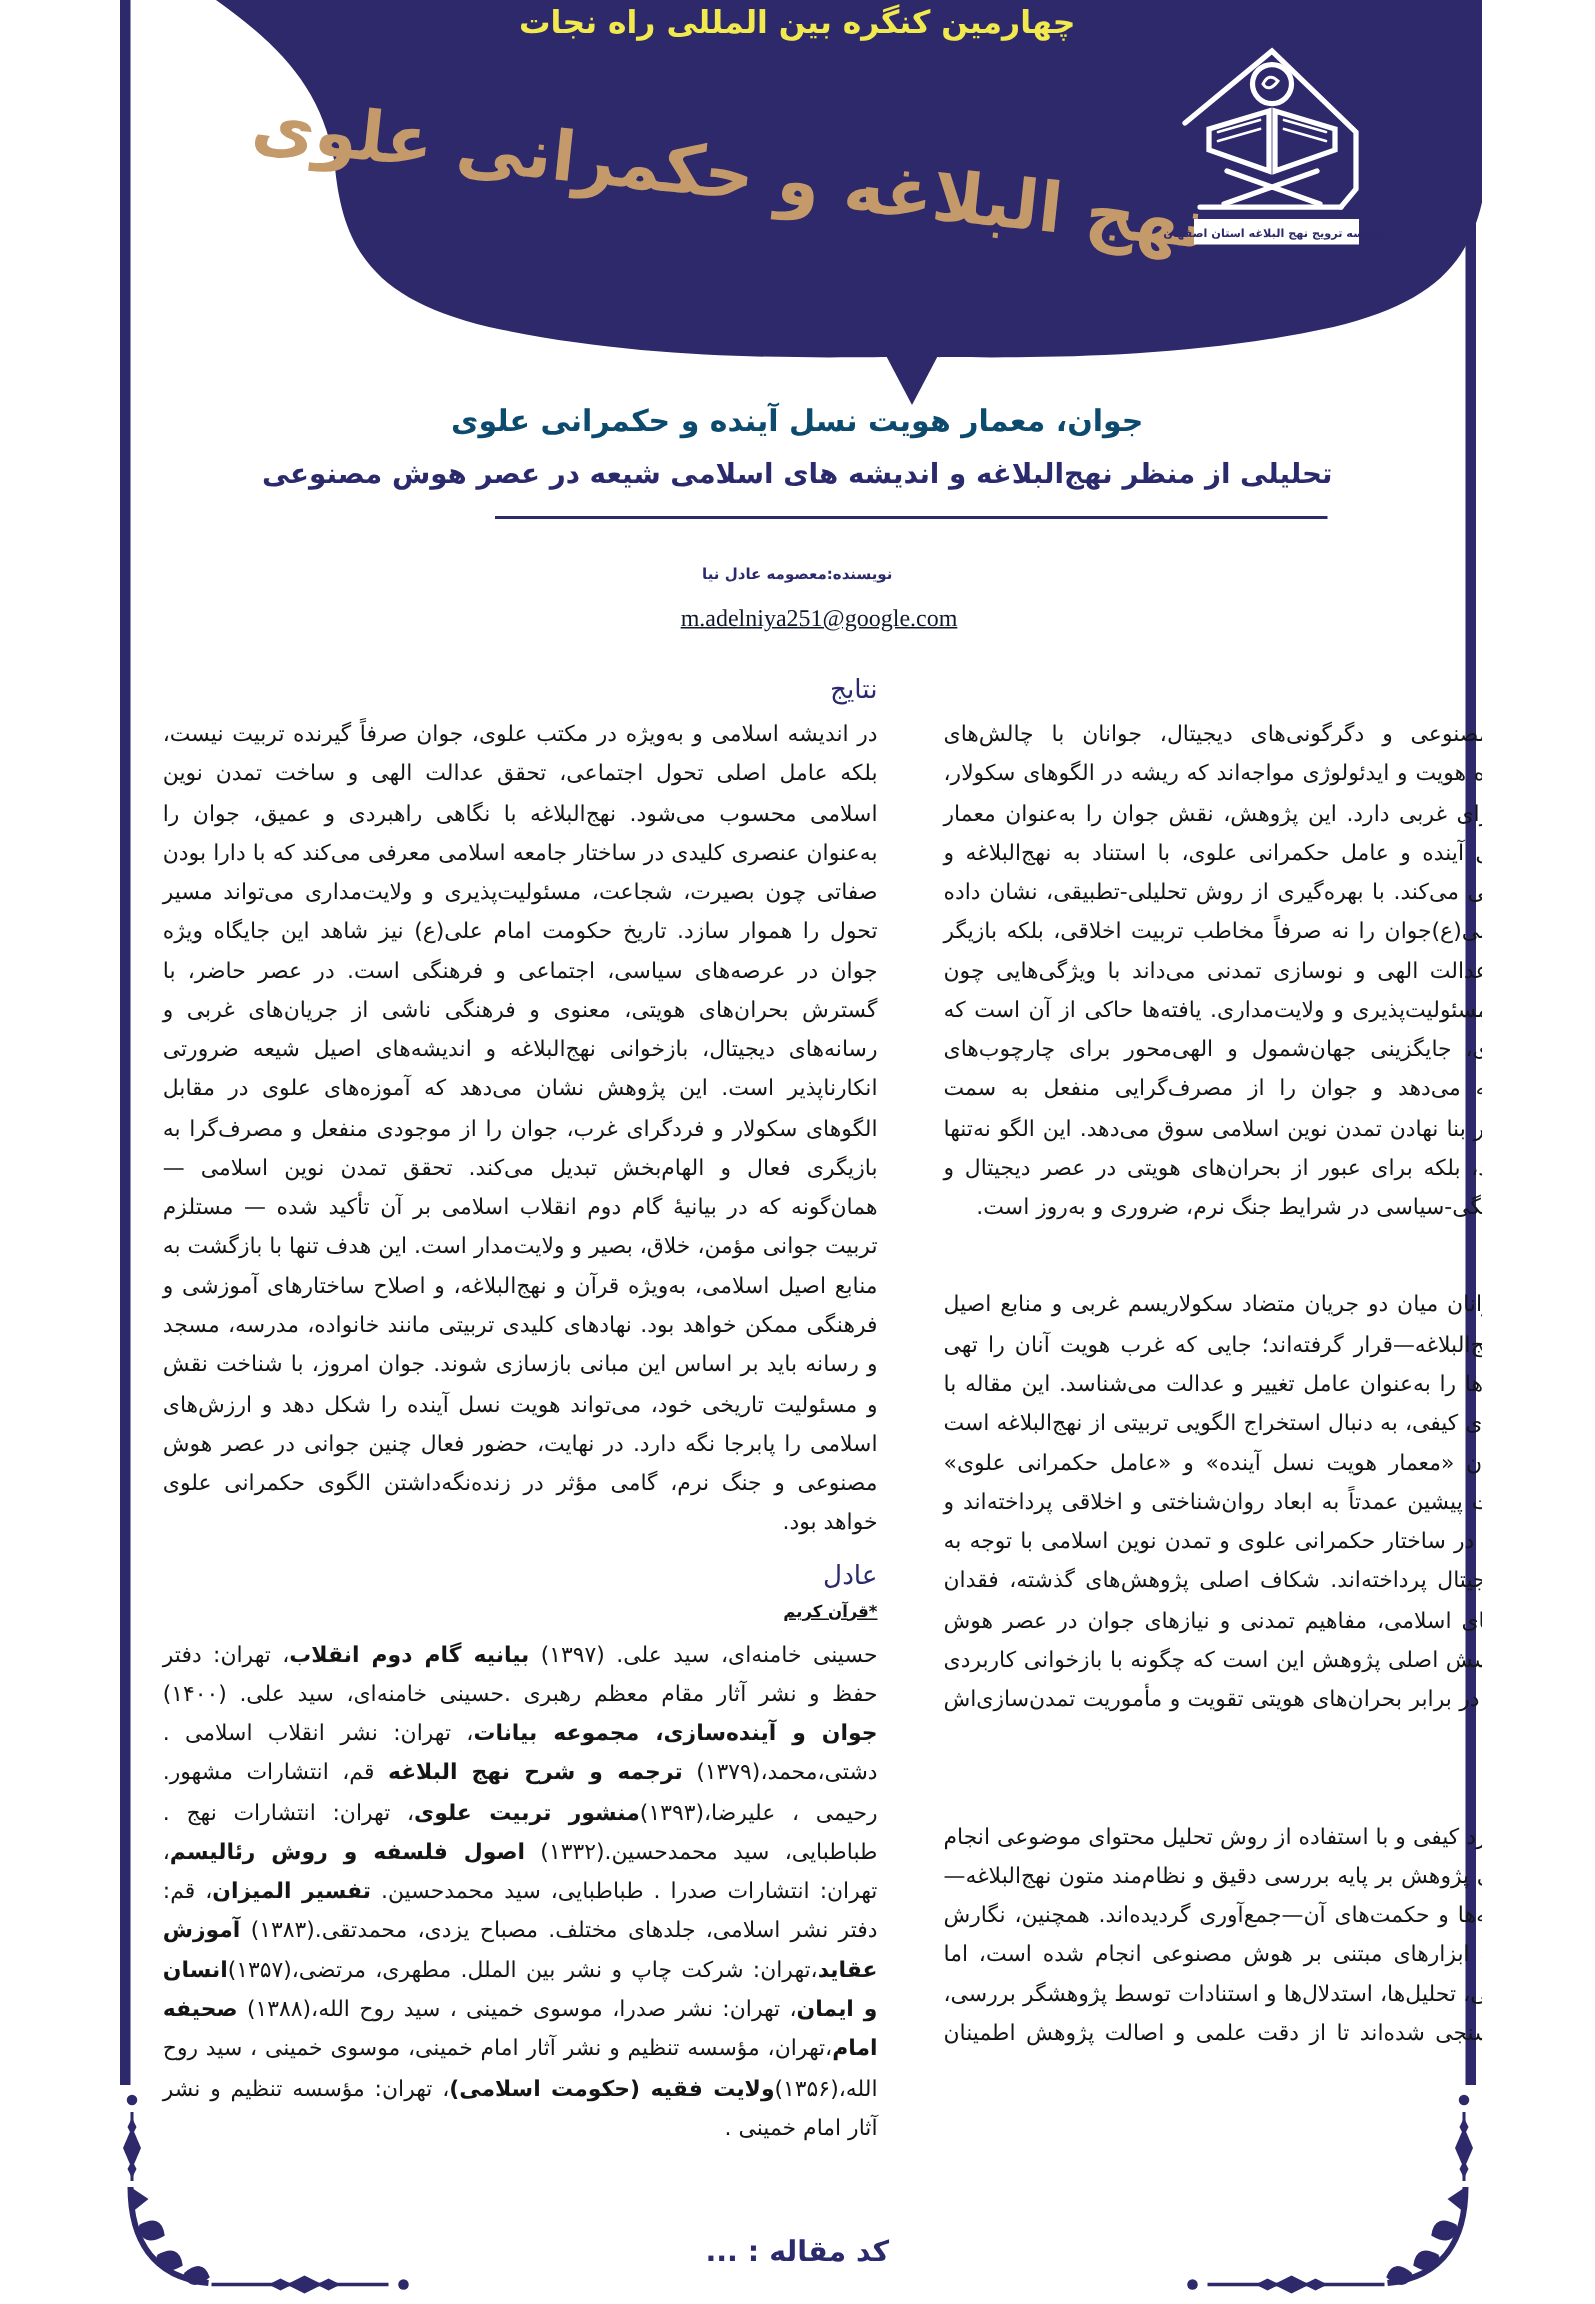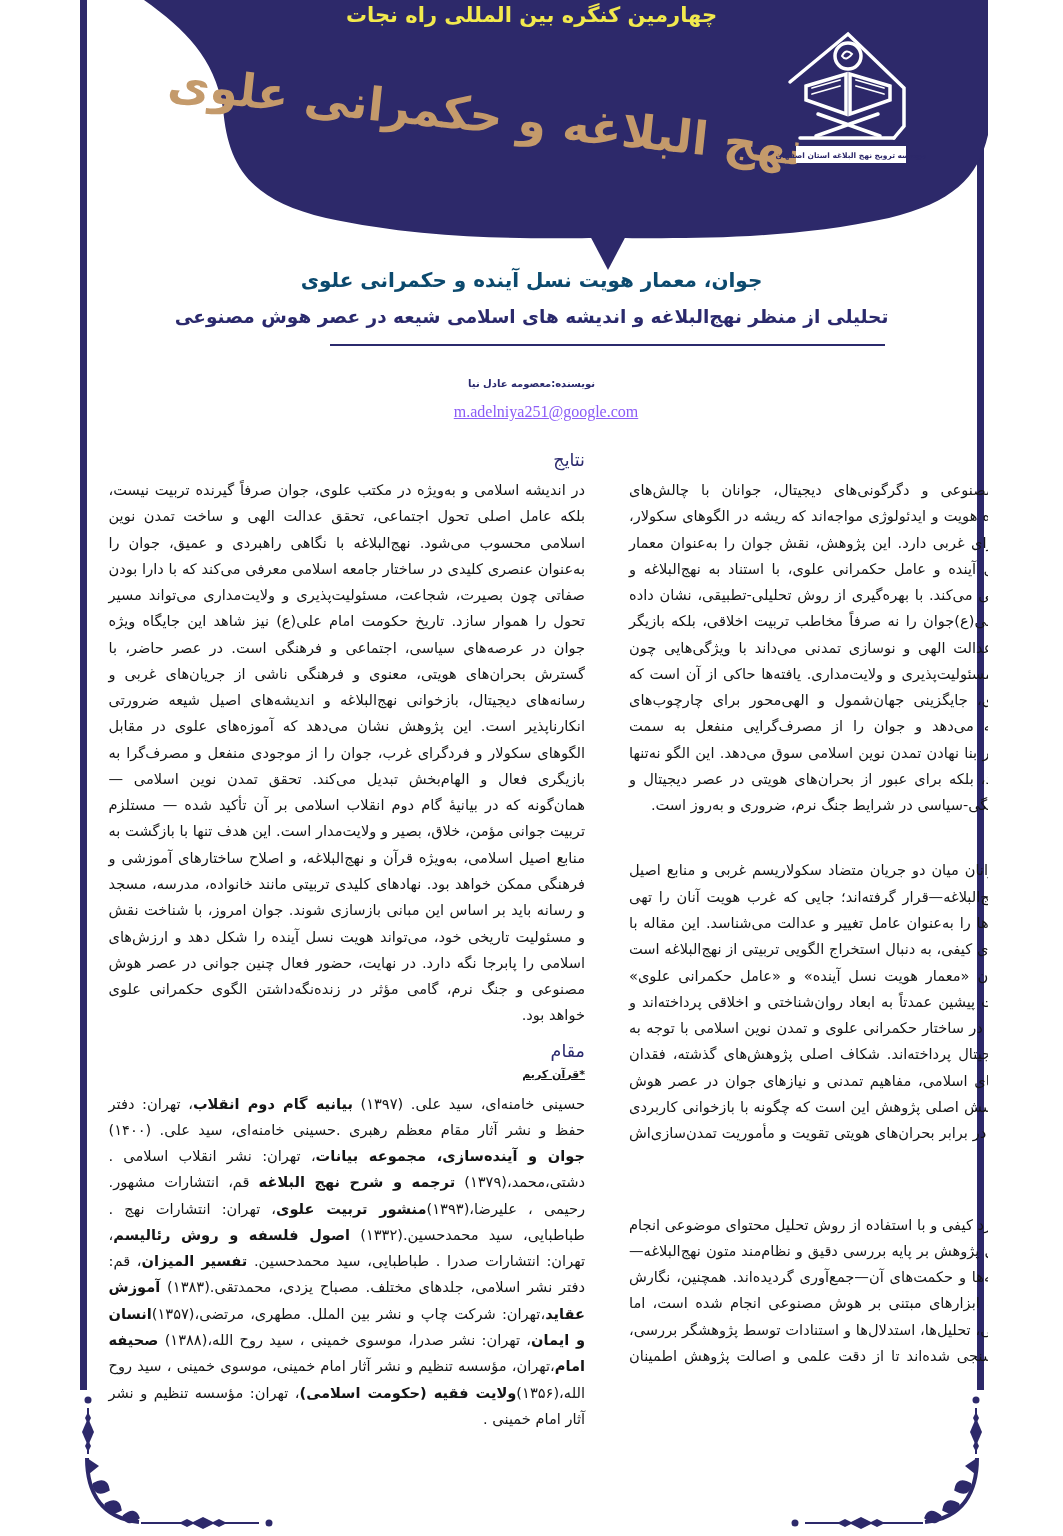--- a/index.html
+++ b/index.html
@@ -32,21 +32,21 @@
     position:absolute;top:306px;left:0;right:0;text-align:center;direction:rtl;
     color:#2b2a6d;font-weight:bold;font-size:18.5px;
   }
   .title-rule{position:absolute;top:344px;left:254px;width:555px;height:2px;background:#2b2a6d;}
   .author-line{
     position:absolute;top:378px;left:0;right:0;text-align:center;direction:rtl;
     color:#2b2a6d;font-weight:bold;font-size:10px;
   }
   .email-line{position:absolute;top:402px;left:0;right:0;text-align:center;}
   .email-line a{
-    color:#8b5cf6;text-decoration:underline;font-size:16px;
+    color:#0f172a;text-decoration:underline;font-size:16px;
     font-family:"Liberation Serif",serif;
     margin-left:29px;
   }
   
   .columns{
     position:absolute;top:448px;left:33px;width:997px;
     display:flex;flex-direction:row;gap:44px;direction:rtl;
   }
   .col{flex:1 1 0;min-width:0;}
   .section-heading{
@@ -128,27 +128,28 @@
       <p class="body-text">در جهان امروز، جوانان میان دو جریان متضاد سکولاریسم غربی و منابع اصیل اسلامی—به‌ویژه نهج‌البلاغه—قرار گرفته‌اند؛ جایی که غرب هویت آنان را تهی می‌کند و اسلام، آن‌ها را به‌عنوان عامل تغییر و عدالت می‌شناسد. این مقاله با رویکرد تحلیل محتوای کیفی، به دنبال استخراج الگویی تربیتی از نهج‌البلاغه است که جوان را به‌عنوان «معمار هویت نسل آینده» و «عامل حکمرانی علوی» تربیت کند. مطالعات پیشین عمدتاً به ابعاد روان‌شناختی و اخلاقی پرداخته‌اند و کمتر به نقش جوان در ساختار حکمرانی علوی و تمدن نوین اسلامی با توجه به چالش‌های عصر دیجیتال پرداخته‌اند. شکاف اصلی پژوهش‌های گذشته، فقدان تلفیق میان آموزه‌های اسلامی، مفاهیم تمدنی و نیازهای جوان در عصر هوش مصنوعی است. پرسش اصلی پژوهش این است که چگونه با بازخوانی کاربردی نهج‌البلاغه، جوان را در برابر بحران‌های هویتی تقویت و مأموریت تمدن‌سازی‌اش را فعال کرد.</p>
 
       <div class="section-heading">روش فلسفه</div>
       <p class="body-text">این پژوهش با رویکرد کیفی و با استفاده از روش تحلیل محتوای موضوعی انجام شده است. داده‌های پژوهش بر پایه بررسی دقیق و نظام‌مند متون نهج‌البلاغه—شامل خطبه‌ها، نامه‌ها و حکمت‌های آن—جمع‌آوری گردیده‌اند. همچنین، نگارش اولیه مقاله با کمک ابزارهای مبتنی بر هوش مصنوعی انجام شده است، اما تمامی محتوای علمی، تحلیل‌ها، استدلال‌ها و استنادات توسط پژوهشگر بررسی، بازنویسی و اعتبارسنجی شده‌اند تا از دقت علمی و اصالت پژوهش اطمینان حاصل گردد.</p>
     </div>
 
     <div class="col">
       <div class="section-heading first">نتایج</div>
       <p class="body-text">در اندیشه اسلامی و به‌ویژه در مکتب علوی، جوان صرفاً گیرنده تربیت نیست، بلکه عامل اصلی تحول اجتماعی، تحقق عدالت الهی و ساخت تمدن نوین اسلامی محسوب می‌شود. نهج‌البلاغه با نگاهی راهبردی و عمیق، جوان را به‌عنوان عنصری کلیدی در ساختار جامعه اسلامی معرفی می‌کند که با دارا بودن صفاتی چون بصیرت، شجاعت، مسئولیت‌پذیری و ولایت‌مداری می‌تواند مسیر تحول را هموار سازد. تاریخ حکومت امام علی(ع) نیز شاهد این جایگاه ویژه جوان در عرصه‌های سیاسی، اجتماعی و فرهنگی است. در عصر حاضر، با گسترش بحران‌های هویتی، معنوی و فرهنگی ناشی از جریان‌های غربی و رسانه‌های دیجیتال، بازخوانی نهج‌البلاغه و اندیشه‌های اصیل شیعه ضرورتی انکارناپذیر است. این پژوهش نشان می‌دهد که آموزه‌های علوی در مقابل الگوهای سکولار و فردگرای غرب، جوان را از موجودی منفعل و مصرف‌گرا به بازیگری فعال و الهام‌بخش تبدیل می‌کند. تحقق تمدن نوین اسلامی — همان‌گونه که در بیانیهٔ گام دوم انقلاب اسلامی بر آن تأکید شده — مستلزم تربیت جوانی مؤمن، خلاق، بصیر و ولایت‌مدار است. این هدف تنها با بازگشت به منابع اصیل اسلامی، به‌ویژه قرآن و نهج‌البلاغه، و اصلاح ساختارهای آموزشی و فرهنگی ممکن خواهد بود. نهادهای کلیدی تربیتی مانند خانواده، مدرسه، مسجد و رسانه باید بر اساس این مبانی بازسازی شوند. جوان امروز، با شناخت نقش و مسئولیت تاریخی خود، می‌تواند هویت نسل آینده را شکل دهد و ارزش‌های اسلامی را پابرجا نگه دارد. در نهایت، حضور فعال چنین جوانی در عصر هوش مصنوعی و جنگ نرم، گامی مؤثر در زنده‌نگه‌داشتن الگوی حکمرانی علوی خواهد بود.</p>
 
-      <div class="section-heading">مقام</div>
+      <div class="section-heading">عادل</div>
       <div class="quran-line">*قرآن کریم</div>
       <p class="body-text refs"><span>حسینی خامنه‌ای، سید علی. (۱۳۹۷) </span><span class="b">بیانیه گام دوم انقلاب</span><span>، تهران: دفتر حفظ و نشر آثار مقام معظم رهبری .حسینی خامنه‌ای، سید علی. (۱۴۰۰) </span><span class="b">جوان و آینده‌سازی، مجموعه بیانات</span><span>، تهران: نشر انقلاب اسلامی . دشتی،محمد،(۱۳۷۹) </span><span class="b">ترجمه و شرح نهج البلاغه</span><span> قم، انتشارات مشهور. رحیمی ، علیرضا،(۱۳۹۳)</span><span class="b">منشور تربیت علوی</span><span>، تهران: انتشارات نهج . طباطبایی، سید محمدحسین.(۱۳۳۲) </span><span class="b">اصول فلسفه و روش رئالیسم</span><span>، تهران: انتشارات صدرا . طباطبایی، سید محمدحسین. </span><span class="b">تفسیر المیزان</span><span>، قم: دفتر نشر اسلامی، جلدهای مختلف. مصباح یزدی، محمدتقی.(۱۳۸۳) </span><span class="b">آموزش عقاید</span><span>،تهران: شرکت چاپ و نشر بین الملل. مطهری، مرتضی،(۱۳۵۷)</span><span class="b">انسان و ایمان</span><span>، تهران: نشر صدرا، موسوی خمینی ، سید روح الله،(۱۳۸۸) </span><span class="b">صحیفه امام</span><span>،تهران، مؤسسه تنظیم و نشر آثار امام خمینی، موسوی خمینی ، سید روح الله،(۱۳۵۶)</span><span class="b">ولایت فقیه (حکومت اسلامی)</span><span>، تهران: مؤسسه تنظیم و نشر آثار امام خمینی .</span></p>
     </div>
 
   </div>
 
+  <div class="footer-code">کد مقاله : ...</div>
 
   <svg class="corner-ornament left" width="220" height="142" viewBox="0 0 220 142" aria-hidden="true">
     <g fill="#2d296a" stroke="#2d296a">
       <circle cx="9" cy="8" r="3.5" stroke="none"></circle>
       <line x1="9" y1="16" x2="9" y2="62" stroke-width="2"></line>
       <path d="M 9,26 L 15,40 L 9,54 L 3,40 Z" stroke="none"></path>
       <path d="M 9,20 L 12,26 L 9,32 L 6,26 Z" stroke="none"></path>
       <path d="M 9,48 L 12,54 L 9,60 L 6,54 Z" stroke="none"></path>
 
       <path d="M 8,66 C 8,100 22,126 60,130" fill="none" stroke-width="4"></path>

